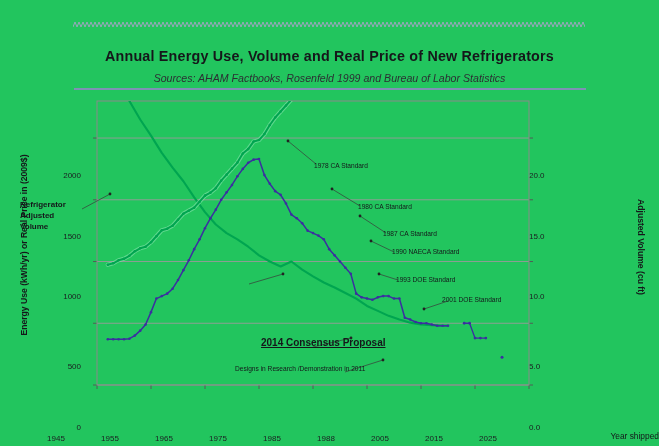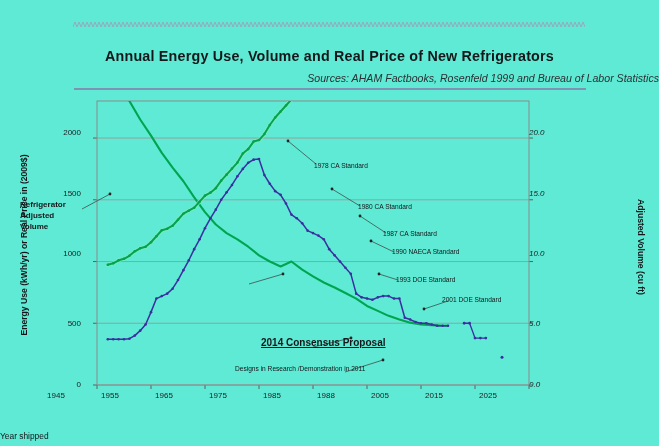--- a/index.html
+++ b/index.html
@@ -5,42 +5,42 @@
   html,body{margin:0;padding:0;}
   body{
     width:659px;height:446px;
     background:#ffffff;
     font-family:"Liberation Sans", sans-serif;
     overflow:hidden;
     position:relative;
   }
   #slide{
     position:absolute;inset:0;
-    background:#5eead4;
+    background:#22c55e;
   }
   
   .zigzag{
     position:absolute;
     left:73px; top:21px; width:512px; height:7px;
     overflow:hidden;
   }
   
   .title{
     position:absolute;
     left:0; top:48px; width:659px;
     text-align:center;
     font-size:14.3px;
     font-weight:bold;
     color:#15171a;
     letter-spacing:.2px;
   }
   .subtitle{
     position:absolute;
     left:0; top:72px; width:659px;
-    text-align:right;
+    text-align:center;
     font-size:10.6px;
     font-style:italic;
     color:#2c2f33;
   }
   .rule{
     position:absolute;
     left:74px; top:88px; width:512px; height:2px;
     background:#7e92b4;
   }
   
@@ -60,32 +60,33 @@
     transform:rotate(-90deg);
     text-align:center;
   }
   #ylabel-right{
     left:531px; top:146px; width:220px;
     transform:rotate(90deg);
     text-align:center;
   }
   #xlabel{
     left:0; top:335px; width:659px;
-    text-align:left;
+    text-align:right;
     font-weight:normal;
     font-size:8.4px;
   }
   .tick{
     position:absolute;
     font-size:8px;
     color:#1b1d20;
     white-space:nowrap;
+    margin-top:43px;
   }
   .tick.left{ text-align:right; width:40px; }
-  .tick.right{ text-align:left; width:40px;font-style:italic; }
+  .tick.right{ text-align:left; width:40px; }
   .tick.bottom{ text-align:center; width:40px; }
   .ann{
     position:absolute;
     font-size:6.6px;
     color:#15171a;
     white-space:nowrap;
   }
   .ann.bold{ font-weight:bold; font-size:10px; }
   .ann.big{ font-weight:bold; font-size:8px; line-height:11px; white-space:normal; width:78px;}
   .ann.underline{ text-decoration:underline; }

